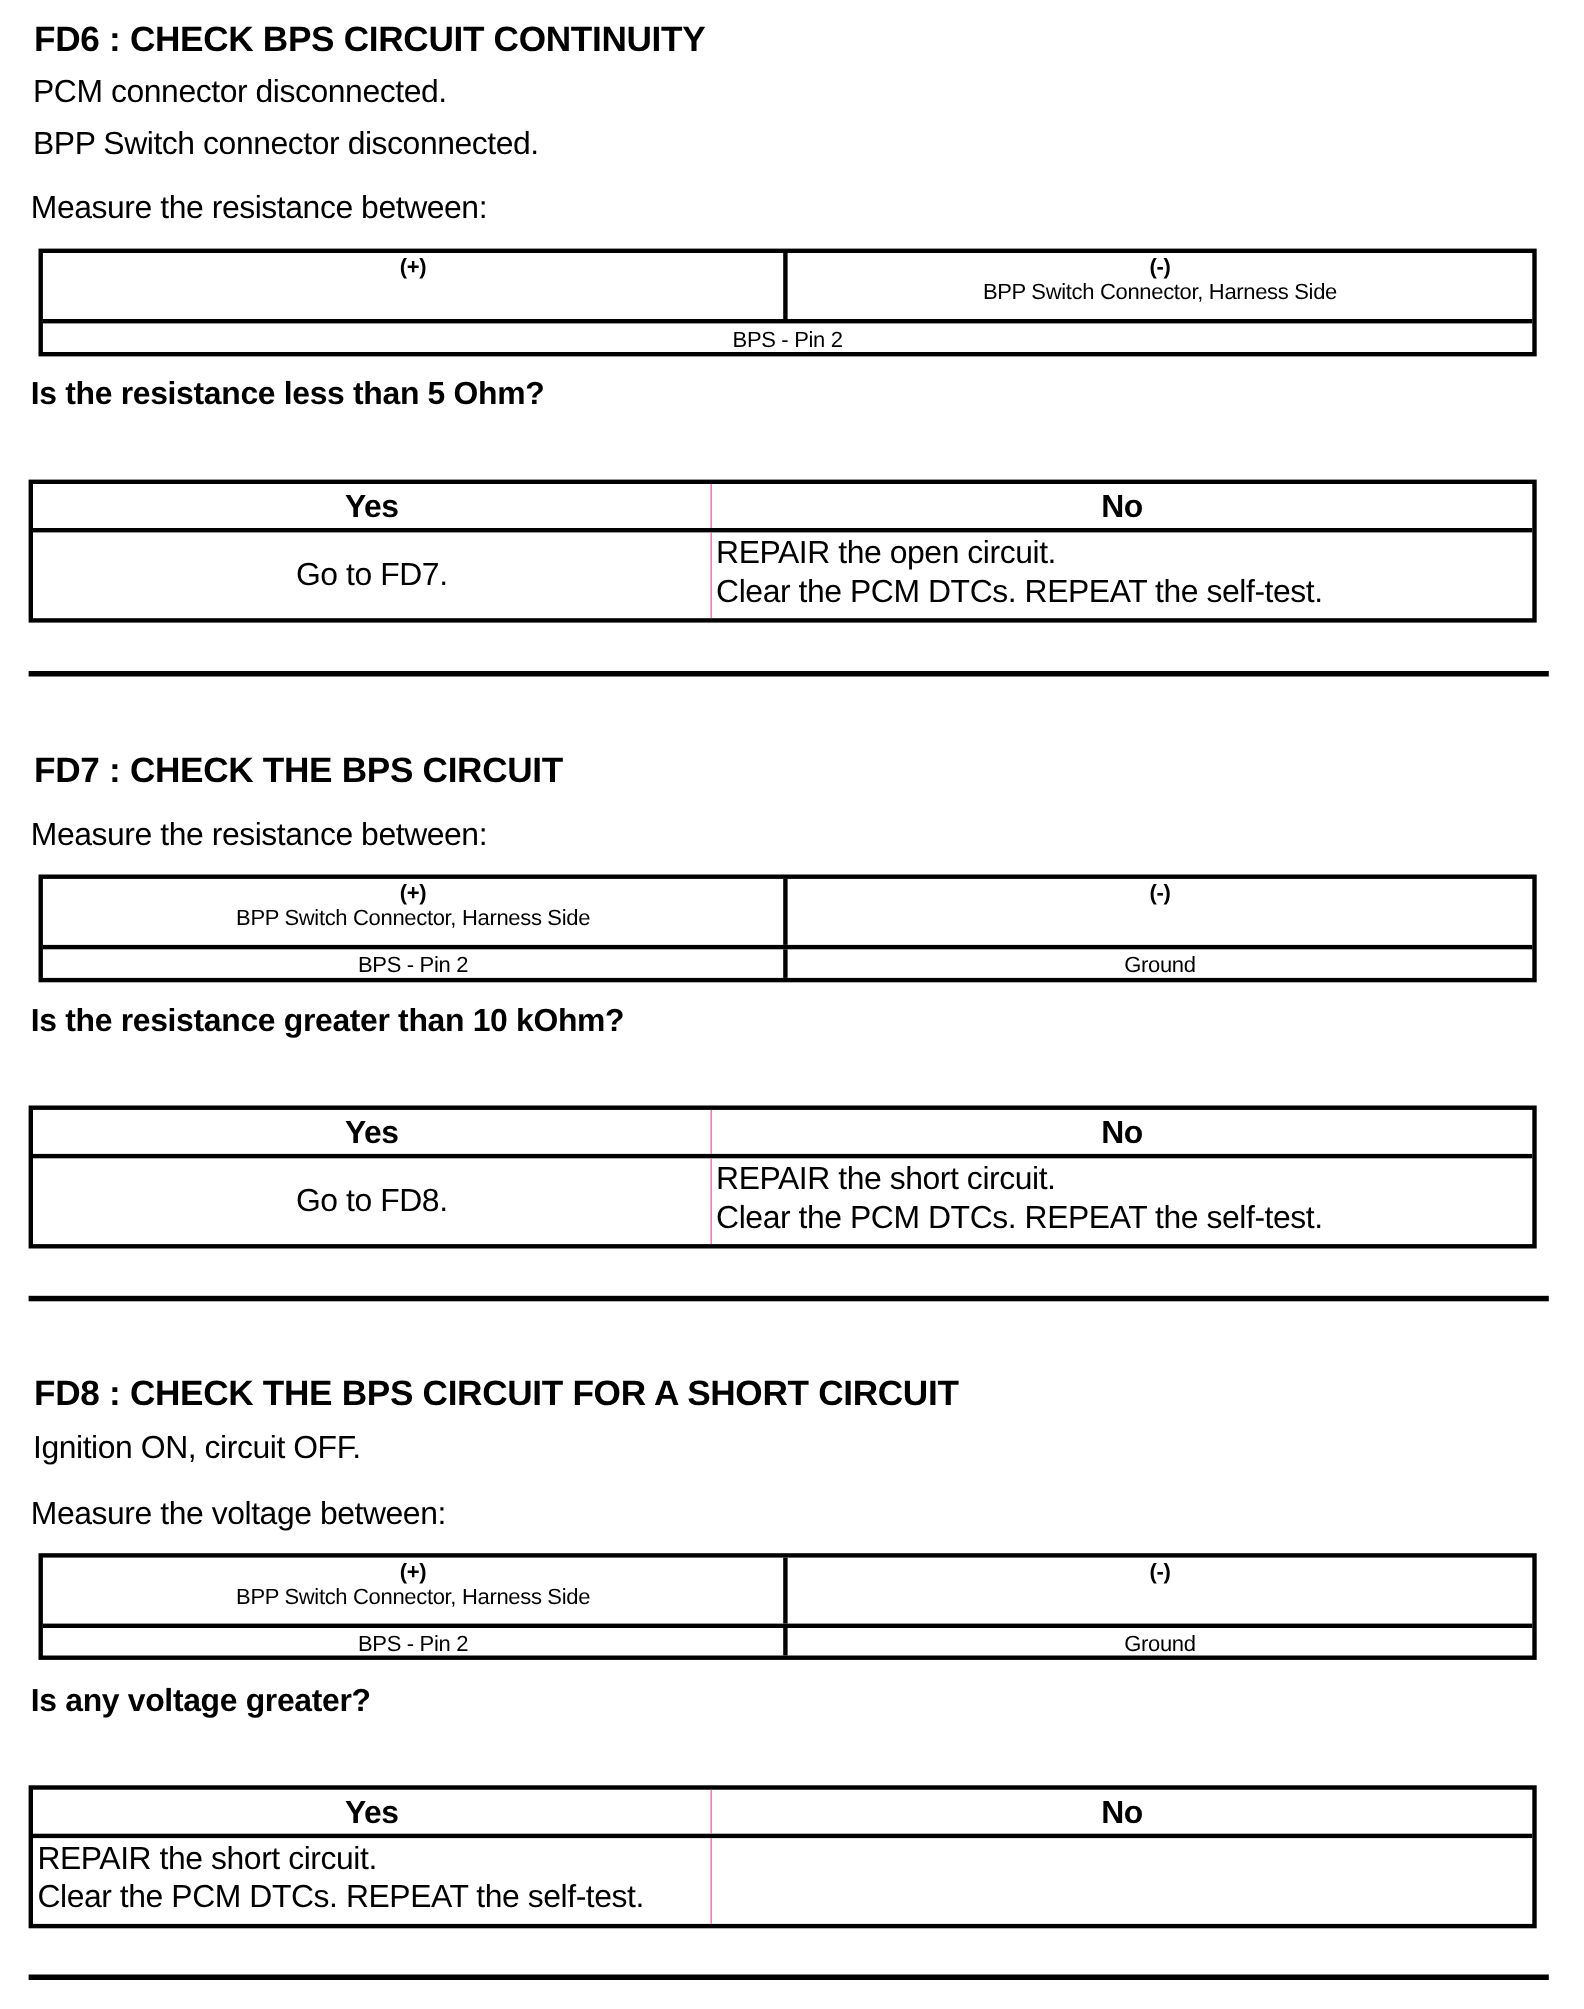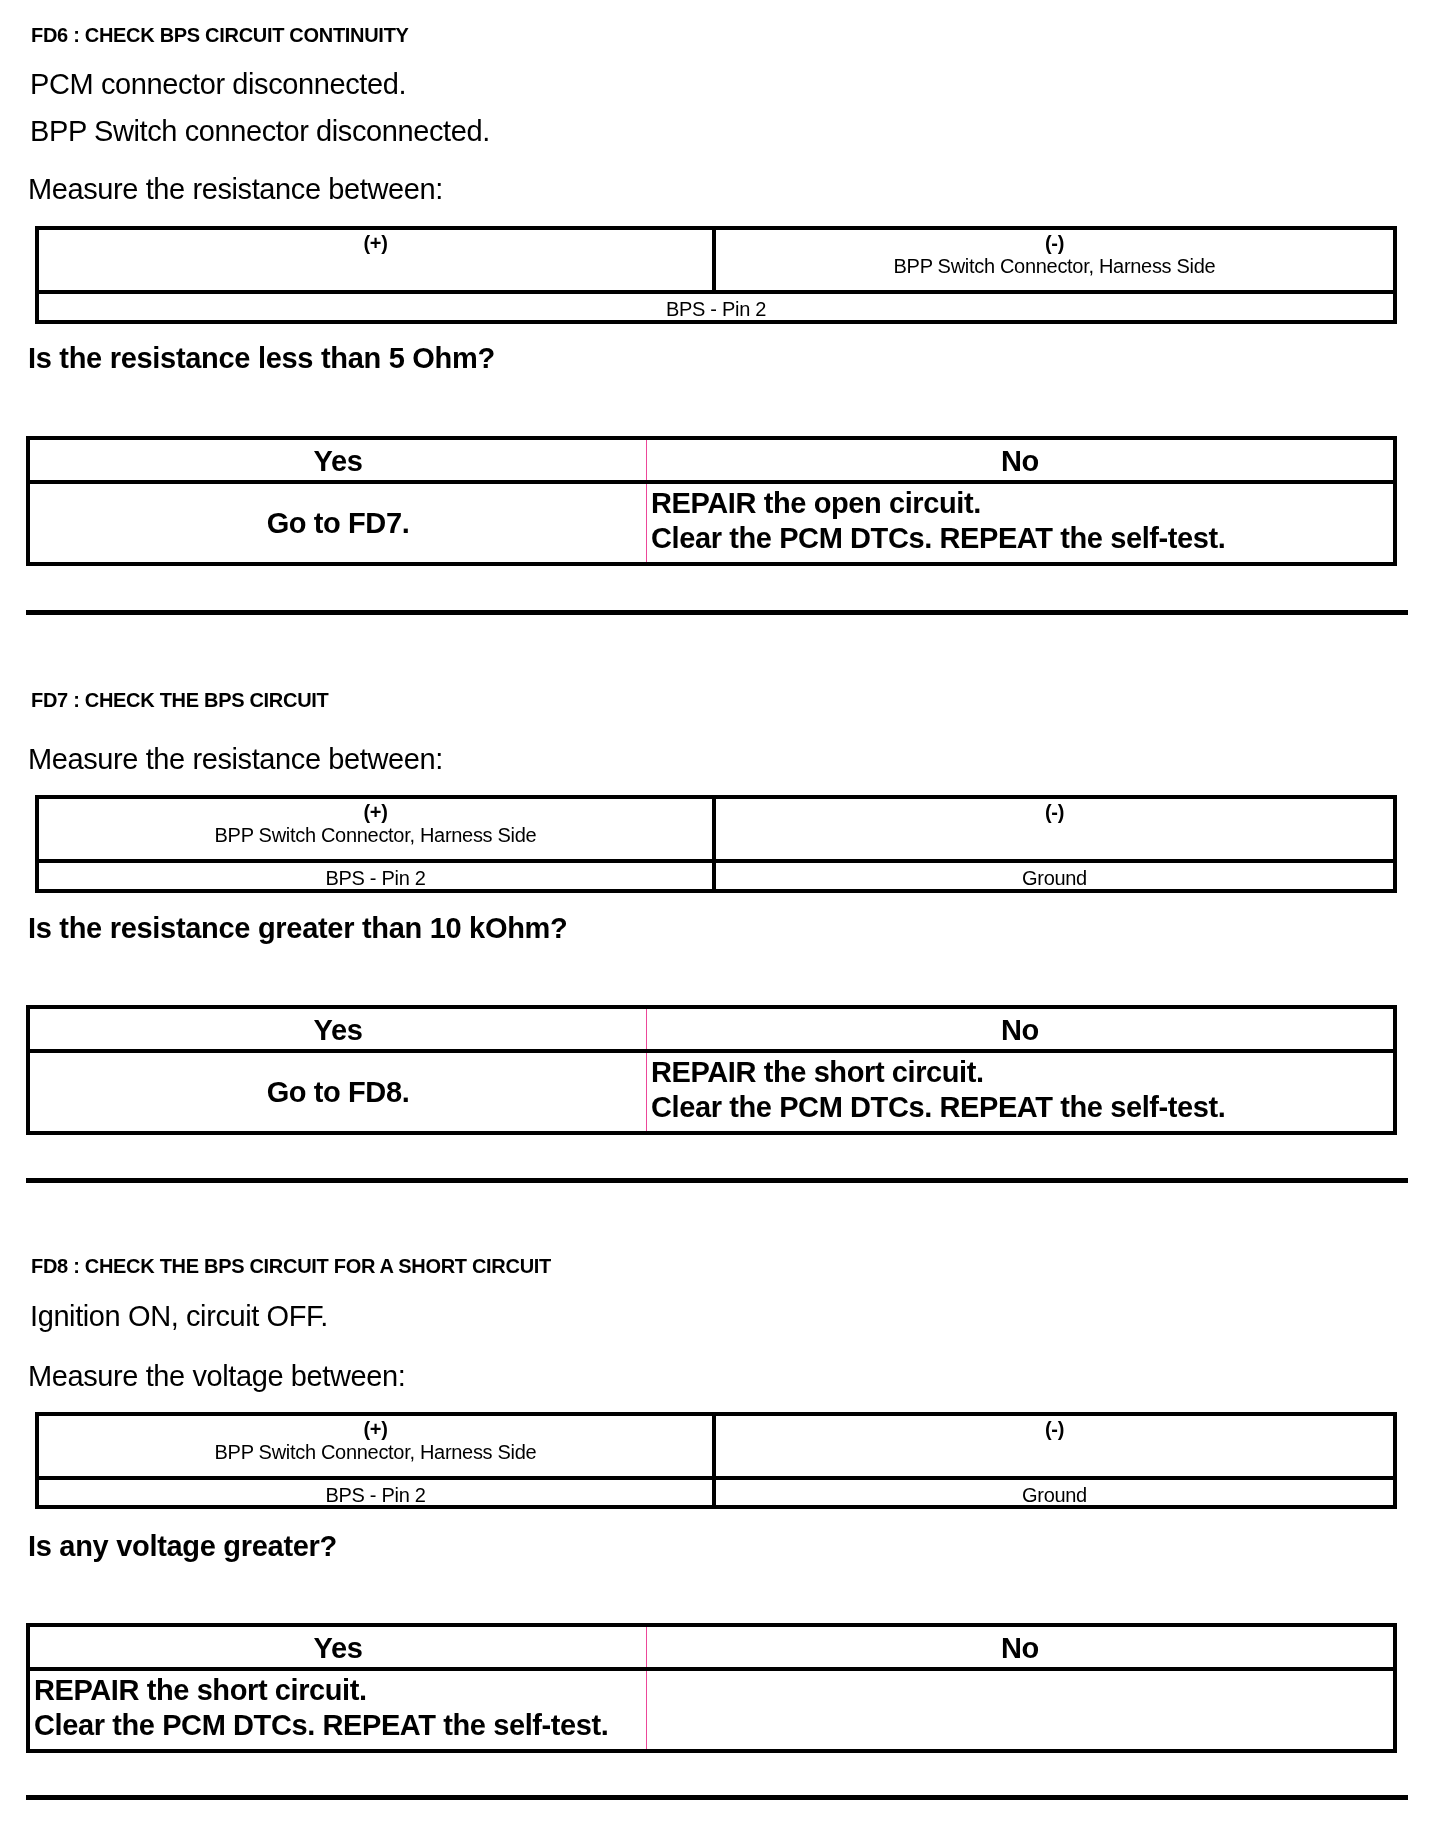--- a/index.html
+++ b/index.html
@@ -1,38 +1,38 @@
 <!DOCTYPE html>
 <html><head>
 <meta charset="utf-8">
 <style>
   html, body { margin:0; padding:0; background:#ffffff; }
   body { width:1440px; height:1826px; position:relative; overflow:hidden;
          font-family:"Liberation Sans", sans-serif; color:#000000; }
   .abs { position:absolute; }
-  .heading { font-weight:bold; font-size:20px; line-height:24px; letter-spacing:-0.3px; white-space:nowrap; }
+  .heading { font-weight:bold; font-size:32px; line-height:24px; letter-spacing:-0.3px; white-space:nowrap; }
   .body-line { font-size:29px; line-height:29px; white-space:nowrap; letter-spacing:-0.4px; }
   .question { font-weight:bold; font-size:29px; line-height:29px; white-space:nowrap; letter-spacing:-0.3px; }
   .rule { background:#000; height:5px; left:26px; width:1382px; }
 
   
   .ptable { border:4px solid #000; box-sizing:border-box; left:35px; width:1362px; }
   .ptable .row { display:flex; box-sizing:border-box; }
   .ptable .row + .row { border-top:4px solid #000; }
   .ptable .cell { box-sizing:border-box; text-align:center; font-size:20px; line-height:22px; letter-spacing:-0.3px; }
   .ptable .cell.left { width:677px; border-right:4px solid #000; }
   .ptable .cell.right { flex:1; }
   .ptable .sign { font-weight:bold; display:block; height:24px; line-height:26px; }
   .ptable .desc { display:block; height:24px; line-height:24px; }
   .ptable .pin { line-height:30px; }
 
   
   .ytable { border:4px solid #000; box-sizing:border-box; left:26px; width:1371px; }
   .ytable .row { display:flex; }
-  .ytable .row + .row { border-top:4px solid #000;font-weight:bold; }
+  .ytable .row + .row { border-top:4px solid #000; }
   .ytable .cell { box-sizing:border-box; font-size:29px; letter-spacing:-0.4px; }
   .ytable .cell.left { width:617px; border-right:1px solid #ec4899; }
   .ytable .cell.right { flex:1; }
   .ytable .hdr .cell { font-weight:bold; text-align:center; height:40px; line-height:42px; }
   .ytable .body .cell { height:78px; }
   .ytable .centered { display:flex; align-items:center; justify-content:center; }
   .ytable .multiline { padding-left:4px; padding-top:2px; line-height:35px; white-space:nowrap; }
   .ytable .multiline span { display:block; }
 </style>
 </head>

